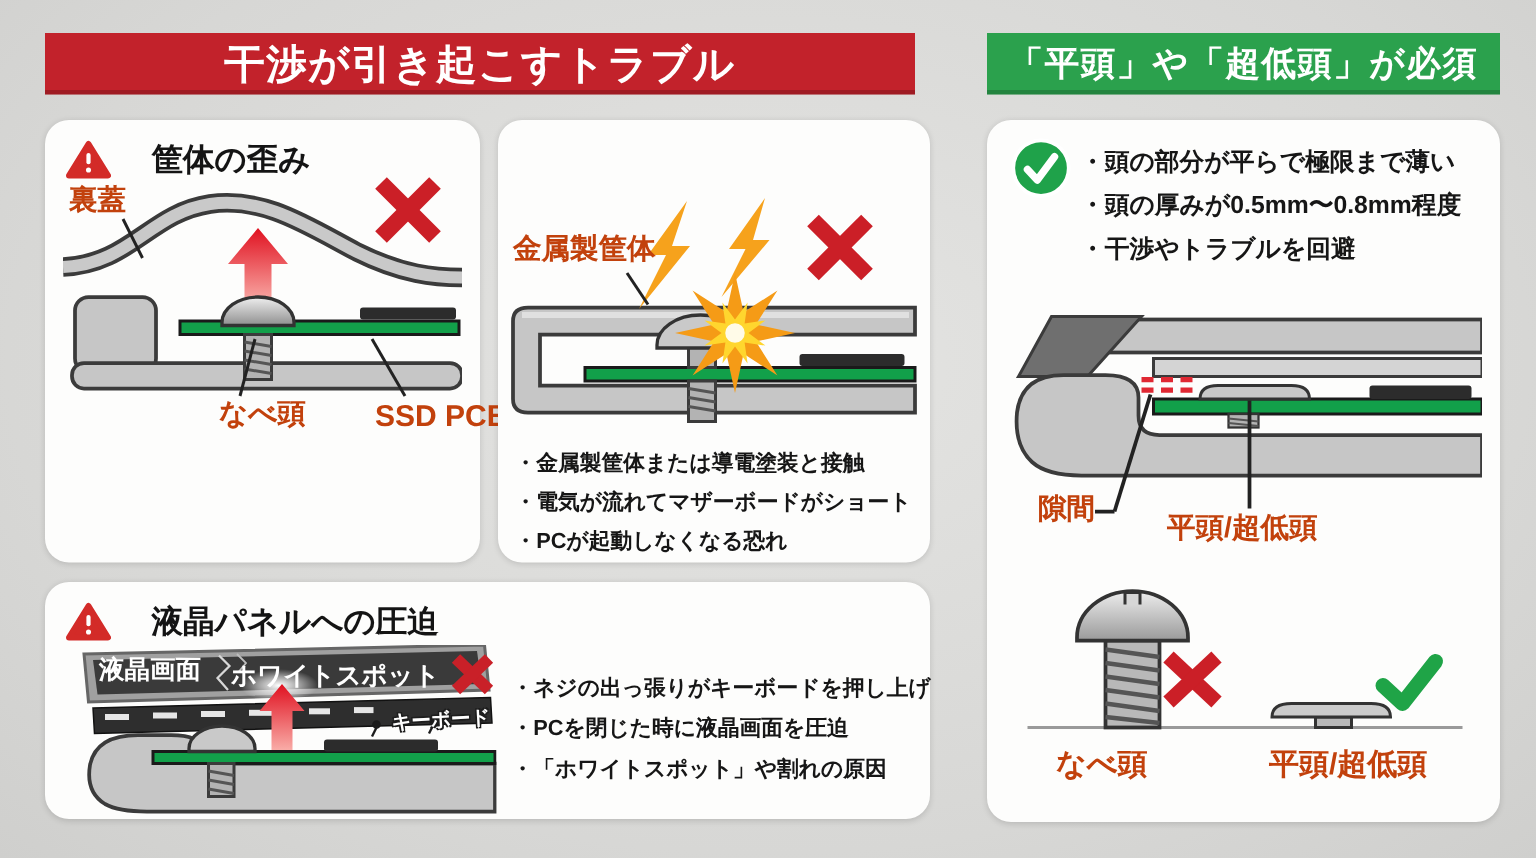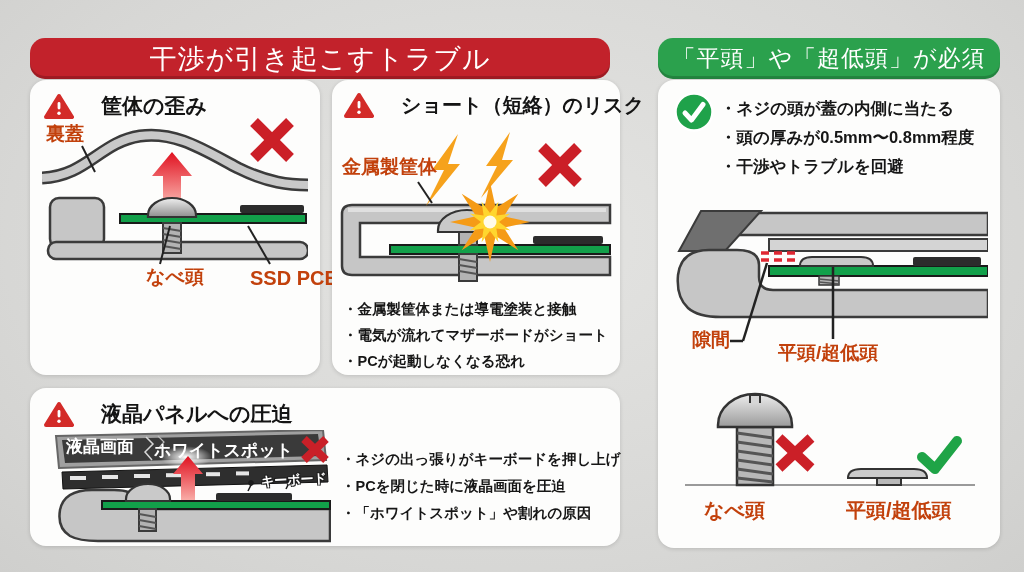--- a/index.html
+++ b/index.html
@@ -1,21 +1,21 @@
 <!DOCTYPE html>
 <html><head>
 <meta charset="utf-8">
 <style>
   html,body{margin:0;padding:0;background:#c9c9c7}
   .page{position:relative;width:1024px;height:572px;overflow:hidden;
         background:radial-gradient(ellipse at 50% 42%, #e4e4e2 0%, #d7d7d5 70%, #cfcfcd 100%);
         font-family:"Liberation Sans","DejaVu Sans",sans-serif;}
-  .hdr{position:absolute;top:22px;height:41px;border-radius:15px;color:#fff;font-weight:400;
+  .hdr{position:absolute;top:22px;height:41px;border-radius:0;color:#fff;font-weight:700;
        display:flex;align-items:center;justify-content:center;letter-spacing:1px;
-       box-shadow:inset 0 -3px 0 rgba(0,0,0,.18);margin-top:16px;}
+       box-shadow:inset 0 -3px 0 rgba(0,0,0,.18);}
   .hdr-red{left:30px;width:580px;background:#c2222b;font-size:27px;}
   .hdr-green{left:658px;width:342px;background:#2ba14d;font-size:23px;}
   .panel{position:absolute;background:#fdfdfc;border-radius:16px;box-shadow:0 1px 4px rgba(0,0,0,.14);}
   #p1{left:30px;top:80px;width:290px;height:295px;}
   #p2{left:332px;top:80px;width:288px;height:295px;}
   #p3{left:30px;top:388px;width:590px;height:158px;}
   #p4{left:658px;top:80px;width:342px;height:468px;}
   .ptitle{position:absolute;left:14px;top:12px;display:flex;align-items:center;gap:27px;
           font-weight:700;font-size:21px;color:#141414;white-space:nowrap;}
   #p2 .ptitle{font-size:20px;left:12px;}
@@ -82,28 +82,20 @@
       <line x1="206" y1="112" x2="228" y2="150" stroke="#222" stroke-width="2"></line>
     </svg>
 
     <div class="dlabel" style="left:16px;top:44px;font-size:19px">裏蓋</div>
     <div class="dlabel" style="left:116px;top:187px;font-size:19px">なべ頭</div>
     <div class="dlabel" style="left:220px;top:188px;font-size:20px">SSD PCB</div>
 
   </section>
 
   <section class="panel" id="p2">
-    <div class="ptitle">
-      <svg width="30" height="27" viewBox="0 0 30 27">
-        <path d="M15 3 L28 24 H2 Z" fill="#d32b28" stroke="#d32b28" stroke-width="4" stroke-linejoin="round"></path>
-        <rect x="13.6" y="9" width="2.8" height="7.5" rx="1.4" fill="#fff"></rect>
-        <circle cx="15" cy="20.3" r="1.7" fill="#fff"></circle>
-      </svg>
-      <span>ショート（短絡）のリスク</span>
-    </div>
 
     <svg class="diagram" viewBox="0 0 272 160" style="left:8px;top:50px;width:272px;height:160px">
       <path d="M12,75 H270 V93 H20 V127 H270 V145 H12 Q2,145 2,136 V84 Q2,75 12,75 Z" fill="#c6c6c6" stroke="#3b3b3b" stroke-width="2.5"></path>
       <line x1="8" y1="80" x2="266" y2="80" stroke="#e0e0e0" stroke-width="4"></line>
       <rect x="50" y="115" width="220" height="9" fill="#12a04a" stroke="#1a1a1a" stroke-width="2"></rect>
       <rect x="193" y="106" width="70" height="8" rx="2" fill="#2c2c2c"></rect>
       <rect x="119" y="100" width="18" height="15" fill="#b3b3b3" stroke="#3b3b3b" stroke-width="2"></rect>
       <path d="M98,100 a29,20 0 0 1 58,0 l0,2 h-58 z" fill="#c9c9c9" stroke="#333" stroke-width="2.2"></path>
       <g>
         <rect x="119" y="124" width="18" height="27" fill="#b3b3b3" stroke="#3b3b3b" stroke-width="2"></rect>
@@ -202,21 +194,21 @@
     </div>
   </section>
 
   <section class="panel" id="p4">
     <svg class="diagram" viewBox="0 0 40 40" style="left:16px;top:12px;width:40px;height:40px">
       <circle cx="20" cy="20" r="18.5" fill="#1fa24a" stroke="#fff" stroke-width="2.5"></circle>
       <polyline points="11,21 17.5,28 29,12.5" fill="none" stroke="#fff" stroke-width="5" stroke-linecap="round" stroke-linejoin="round"></polyline>
     </svg>
 
     <div class="bullets">
-      <div>・ネジの頭が蓋の内側に当たる</div>
+      <div>・頭の部分が平らで極限まで薄い</div>
       <div>・頭の厚みが0.5mm〜0.8mm程度</div>
       <div>・干渉やトラブルを回避</div>
     </div>
 
     <svg class="diagram" viewBox="0 0 315 160" style="left:15px;top:113px;width:315px;height:160px">
       <rect x="44" y="20" width="271" height="22" fill="#c6c6c6" stroke="#3b3b3b" stroke-width="2.5"></rect>
       <polygon points="28,18 88,18 52,58 6,58" fill="#6f6f6f" stroke="#3b3b3b" stroke-width="2"></polygon>
       <rect x="96" y="46" width="219" height="12" fill="#d4d4d4" stroke="#3b3b3b" stroke-width="2"></rect>
       <path d="M64,57 H36 Q8,57 5,82 Q3,104 15,115 Q25,124 48,124 H315 V97 H100 Q86,97 86,84 V72 Q86,57 64,57 Z" fill="#c6c6c6" stroke="#3b3b3b" stroke-width="2.5"></path>
       <g stroke="#e02833" stroke-width="3.5" stroke-dasharray="8 5">

